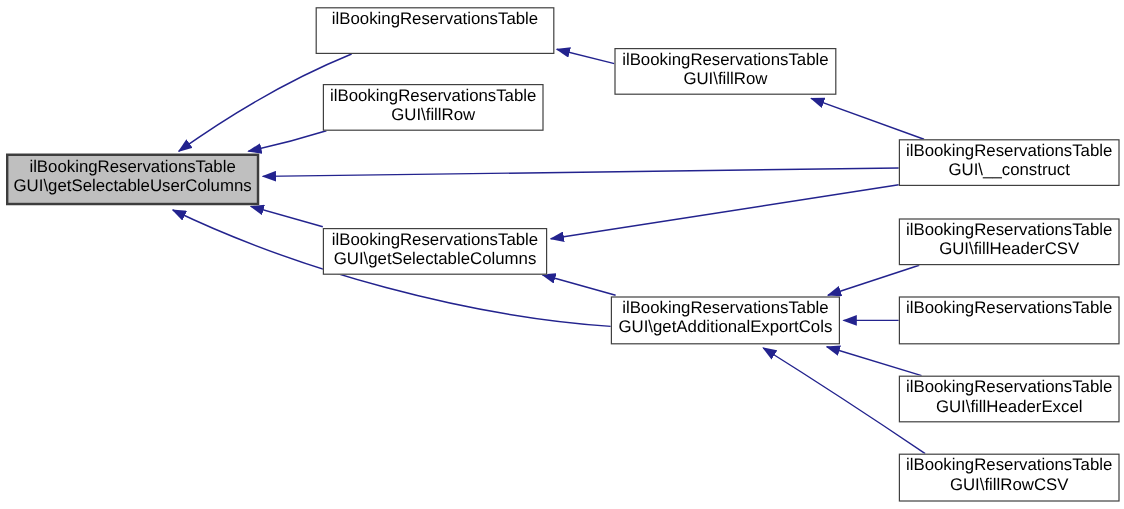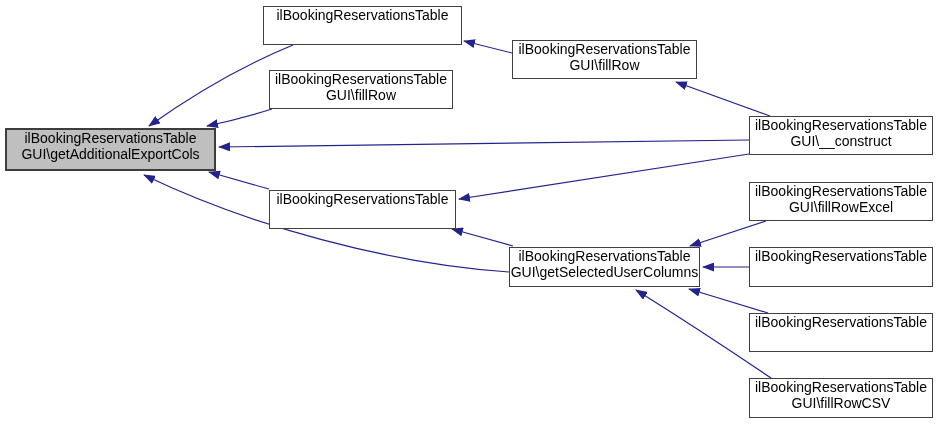--- a/index.html
+++ b/index.html
@@ -59,51 +59,53 @@
       <path d="M770,116 L676,82" fill="none" stroke="#23238e" stroke-width="1.2" marker-end="url(#arrowhead)"></path>
       <path d="M749,154 L459,199" fill="none" stroke="#23238e" stroke-width="1.2" marker-end="url(#arrowhead)"></path>
       <path d="M513,246 L452,229" fill="none" stroke="#23238e" stroke-width="1.2" marker-end="url(#arrowhead)"></path>
       <path d="M766,221 L690,246" fill="none" stroke="#23238e" stroke-width="1.2" marker-end="url(#arrowhead)"></path>
       <path d="M749,267 L703,267" fill="none" stroke="#23238e" stroke-width="1.2" marker-end="url(#arrowhead)"></path>
       <path d="M768,313 L689,289" fill="none" stroke="#23238e" stroke-width="1.2" marker-end="url(#arrowhead)"></path>
       <path d="M771,378 Q700,330 636,290" fill="none" stroke="#23238e" stroke-width="1.2" marker-end="url(#arrowhead)"></path>
     </svg>
     <div class="node highlighted" style="left: 5px; top: 128px; width: 211px; height: 43px; background: rgb(191, 191, 191);">
       <span>ilBookingReservationsTable</span>
-      <span>GUI\getAdditionalExportCols</span>
+      <span>GUI\getSelectableUserColumns</span>
     </div>
     <div class="node" style="left: 263px; top: 6px; width: 199px; height: 39px; background: rgb(255, 255, 255);">
       <span>ilBookingReservationsTable</span>
     </div>
     <div class="node" style="left: 269px; top: 70px; width: 184px; height: 39px; background: rgb(255, 255, 255);">
       <span>ilBookingReservationsTable</span>
       <span>GUI\fillRow</span>
     </div>
     <div class="node" style="left: 512px; top: 40px; width: 185px; height: 39px; background: rgb(255, 255, 255);">
       <span>ilBookingReservationsTable</span>
       <span>GUI\fillRow</span>
     </div>
     <div class="node" style="left: 749px; top: 116px; width: 184px; height: 39px; background: rgb(255, 255, 255);">
       <span>ilBookingReservationsTable</span>
       <span>GUI\__construct</span>
     </div>
     <div class="node" style="left: 269px; top: 190px; width: 187px; height: 39px; background: rgb(255, 255, 255);">
       <span>ilBookingReservationsTable</span>
+      <span>GUI\getSelectableColumns</span>
     </div>
     <div class="node" style="left: 509px; top: 247px; width: 191px; height: 40px; background: rgb(255, 255, 255);">
       <span>ilBookingReservationsTable</span>
-      <span>GUI\getSelectedUserColumns</span>
+      <span>GUI\getAdditionalExportCols</span>
     </div>
     <div class="node" style="left: 749px; top: 182px; width: 184px; height: 39px; background: rgb(255, 255, 255);">
       <span>ilBookingReservationsTable</span>
-      <span>GUI\fillRowExcel</span>
+      <span>GUI\fillHeaderCSV</span>
     </div>
     <div class="node" style="left: 749px; top: 247px; width: 184px; height: 40px; background: rgb(255, 255, 255);">
       <span>ilBookingReservationsTable</span>
     </div>
     <div class="node" style="left: 749px; top: 313px; width: 184px; height: 39px; background: rgb(255, 255, 255);">
       <span>ilBookingReservationsTable</span>
+      <span>GUI\fillHeaderExcel</span>
     </div>
     <div class="node" style="left: 749px; top: 378px; width: 184px; height: 40px; background: rgb(255, 255, 255);">
       <span>ilBookingReservationsTable</span>
       <span>GUI\fillRowCSV</span>
     </div>
   </div>
 
 </body></html>

